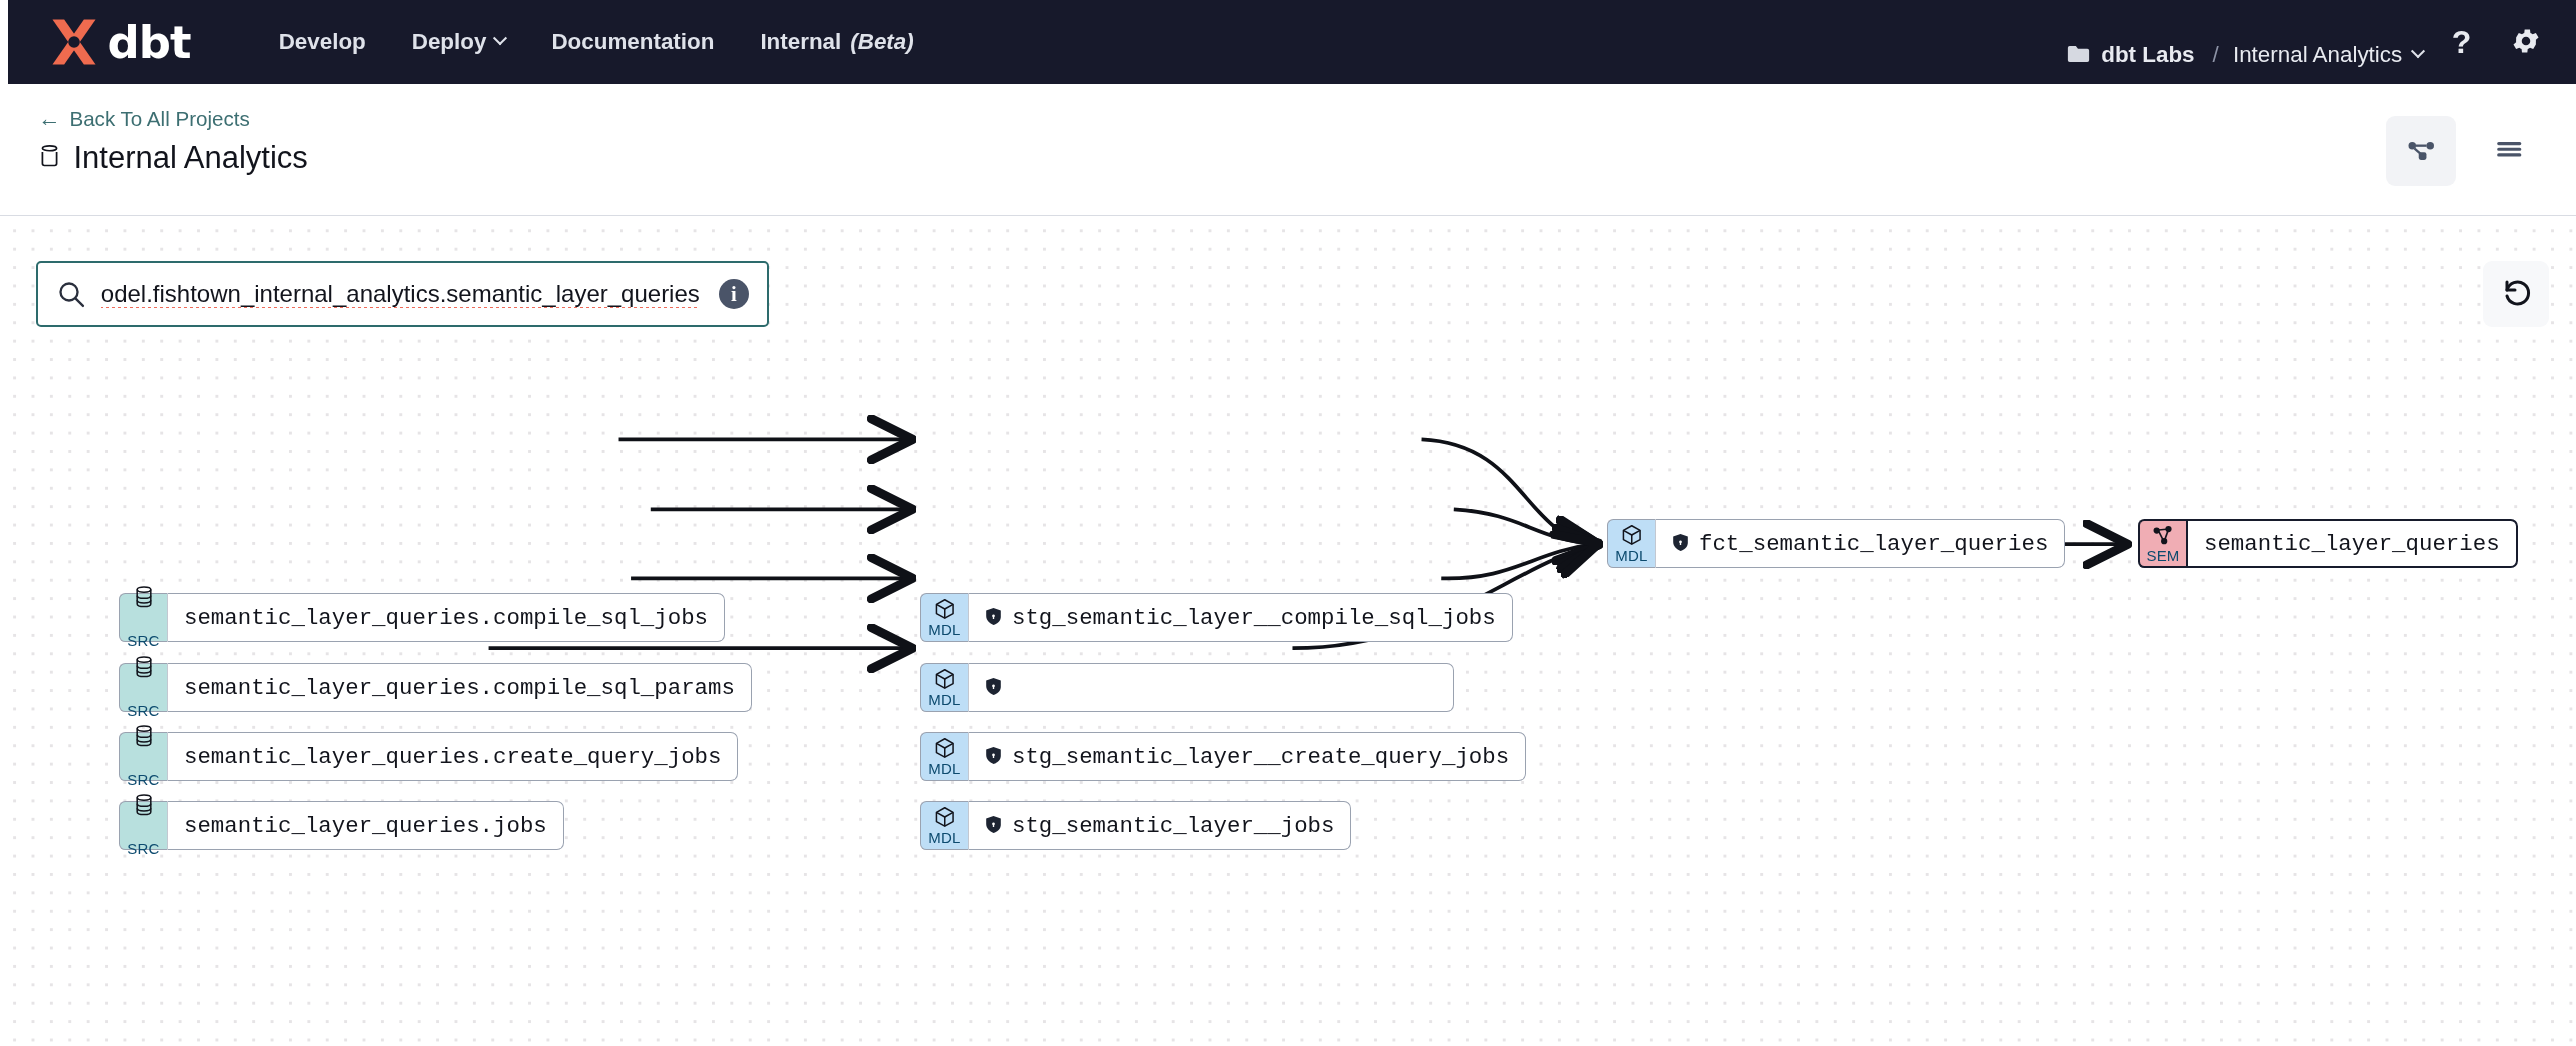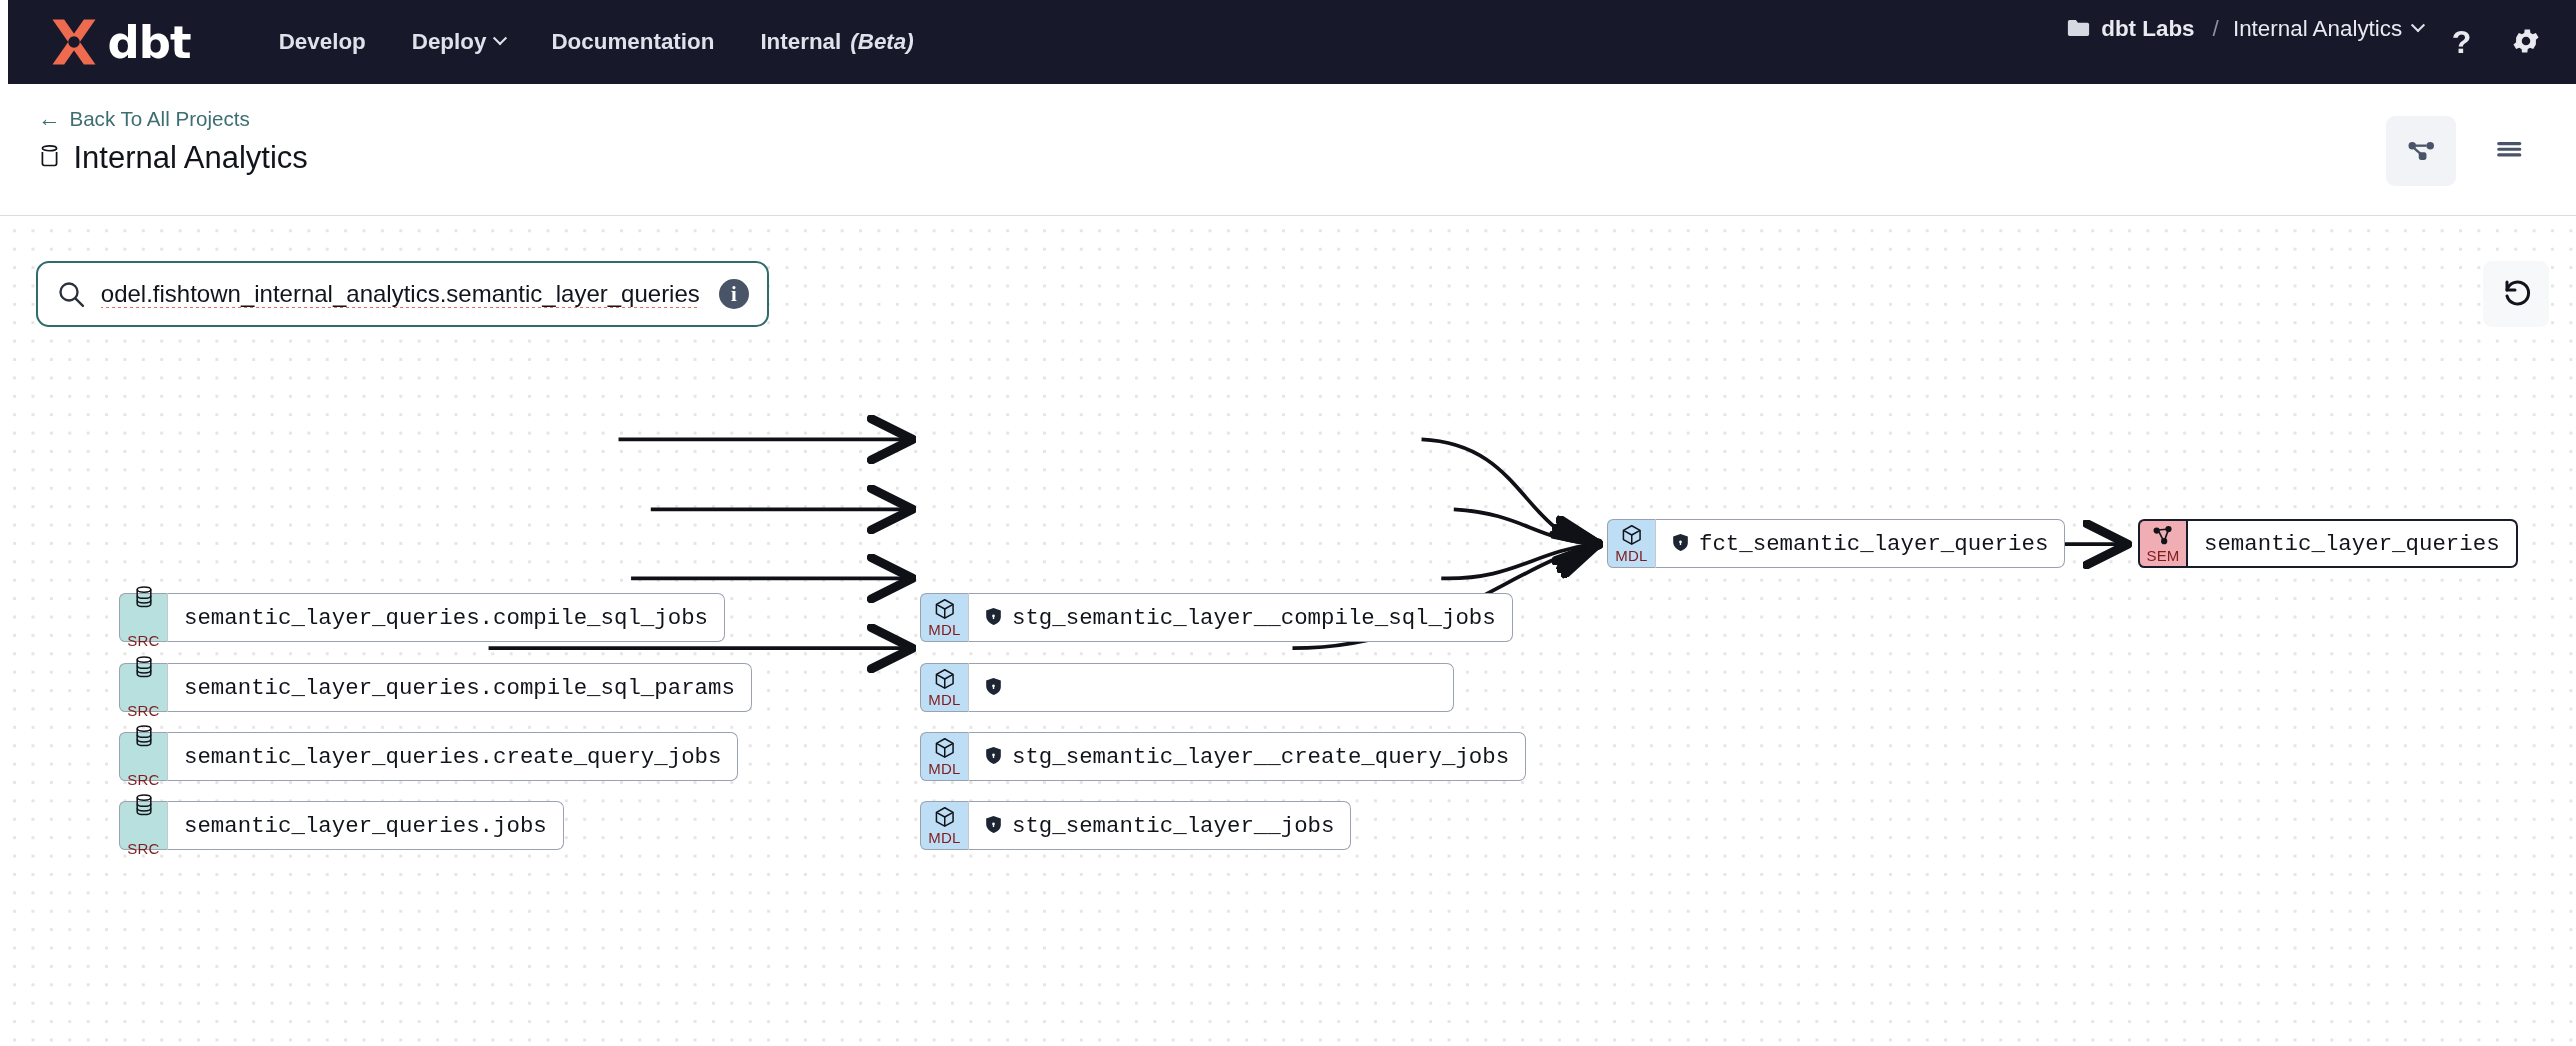--- a/index.html
+++ b/index.html
@@ -32,21 +32,21 @@
     white-space: nowrap;
   }
   .nav-link .beta { font-style: italic; font-weight: 700; }
   .chev {
     display: inline-block; width: 10px; height: 10px;
     border-right: 2.3px solid #dfe2ea; border-bottom: 2.3px solid #dfe2ea;
     transform: rotate(45deg) translate(-2.7px,-2.7px);
   }
   .nav-right {
     margin-left: auto; margin-right: 32px;
-    display: flex; align-items: flex-start; gap: 0;
+    display: flex; align-items: flex-end; gap: 0;
   }
   .org-chip { display: flex; align-items: center; gap: 10.8px; padding: 0 3.6px; cursor: pointer;}
   .org-name { color: #e8eaf0; font-size: 22.4px; font-weight: 700; white-space: nowrap;}
   .slash { color: #8d93a6; font-size: 22.4px; margin: 0 14.3px; }
   .proj-chip { display: flex; align-items: center; gap: 10.8px; cursor: pointer;}
   .proj-name { color: #e8eaf0; font-size: 22.4px; font-weight: 400; white-space: nowrap; }
   .nav-icon-btn {
     width: 52px; height: 52px; display: flex;
     align-items: center; justify-content: center; cursor: pointer;
     margin-left: 12.5px;
@@ -93,21 +93,21 @@
     background-position: 5.4px 3.6px;
     overflow: hidden;
   }
 
   
   .searchbox {
     position: absolute; left: 36px; top: 43px;
     width: 733px; height: 66px;
     background: #ffffff;
     border: 2.7px solid #2d6b6c;
-    border-radius: 13px;
+    border-radius: 5px;
     display: flex; align-items: center;
     padding: 0 18px;
   }
   .search-icon { width: 30.5px; height: 30.5px; flex: 0 0 auto; }
   .search-value {
     flex: 1 1 auto; margin-left: 14.3px;
     font-size: 24px; color: #12141c;
     white-space: nowrap; overflow: hidden;
     text-decoration: underline;
     text-decoration-style: dotted;
@@ -149,21 +149,21 @@
     border-right: none;
     display: flex; flex-direction: column;
     align-items: center; justify-content: center;
     gap: 0px;
   }
   .node-badge.src { background: #b8e0de; gap: 24px; }
   .node-badge.mdl { background: #bedef6; }
   .node-badge.sem { background: #f0adb4; text-align: right; }
   .badge-ico { height: 23px; display: flex; align-items: flex-end; }
   .badge-txt {
-    font-size: 15px; font-weight: 400; color: #7f1d1d;
+    font-size: 15px; font-weight: 400; color: #0c4a6e;
     letter-spacing: 0.2px; line-height: 1.05; margin-top: 1px;
   }
   .node-body {
     flex: 1 1 auto;
     background: #ffffff;
     border: 1.4px solid #9aa2b0;
     border-left: 1.4px solid #c3c8d1;
     border-radius: 0 7.2px 7.2px 0;
     display: flex; align-items: center;
     padding: 0 16px;

